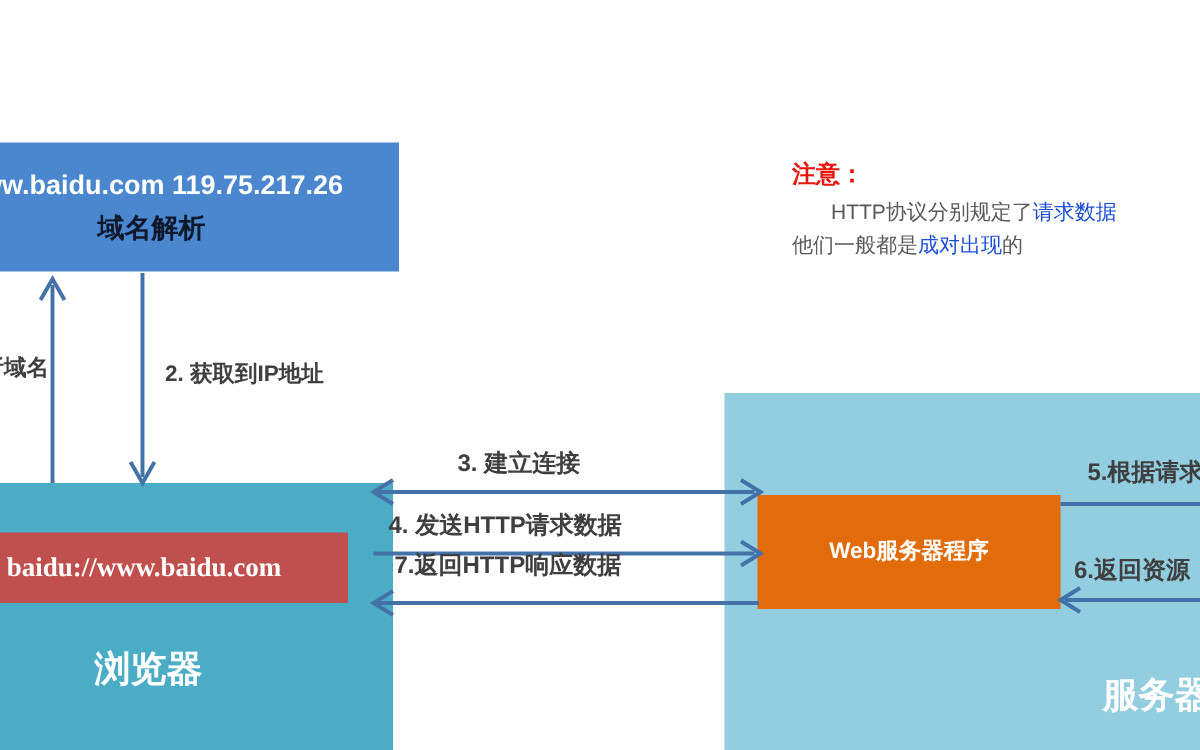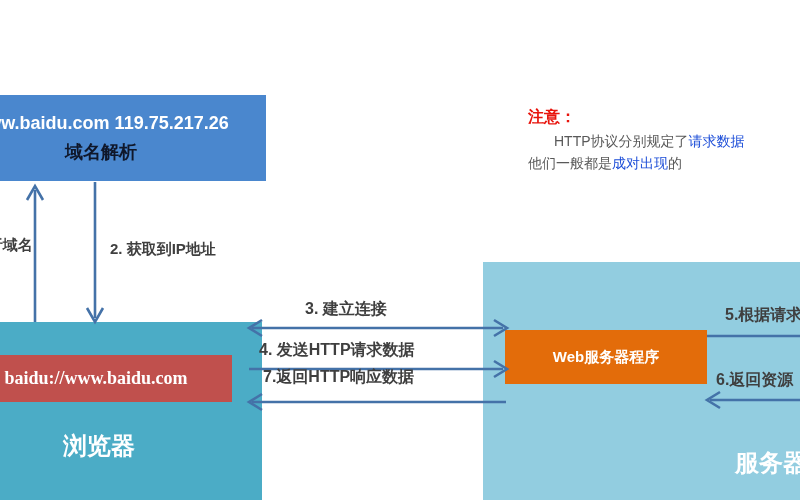--- a/index.html
+++ b/index.html
@@ -109,21 +109,21 @@
     top: 262px;
     width: 360px;
     height: 238px;
     background: #92cde0;
   }
   .webserver-box {
     position: absolute;
     left: 22px;
     top: 68px;
     width: 202px;
-    height: 54px;
+    height: 76px;
     background: #e36c0a;
     display: flex;
     flex-direction: column;
     align-items: center;
     justify-content: center;
   }
   .ws-line {
     color: #ffffff;
     font-size: 15px;
     font-weight: bold;

